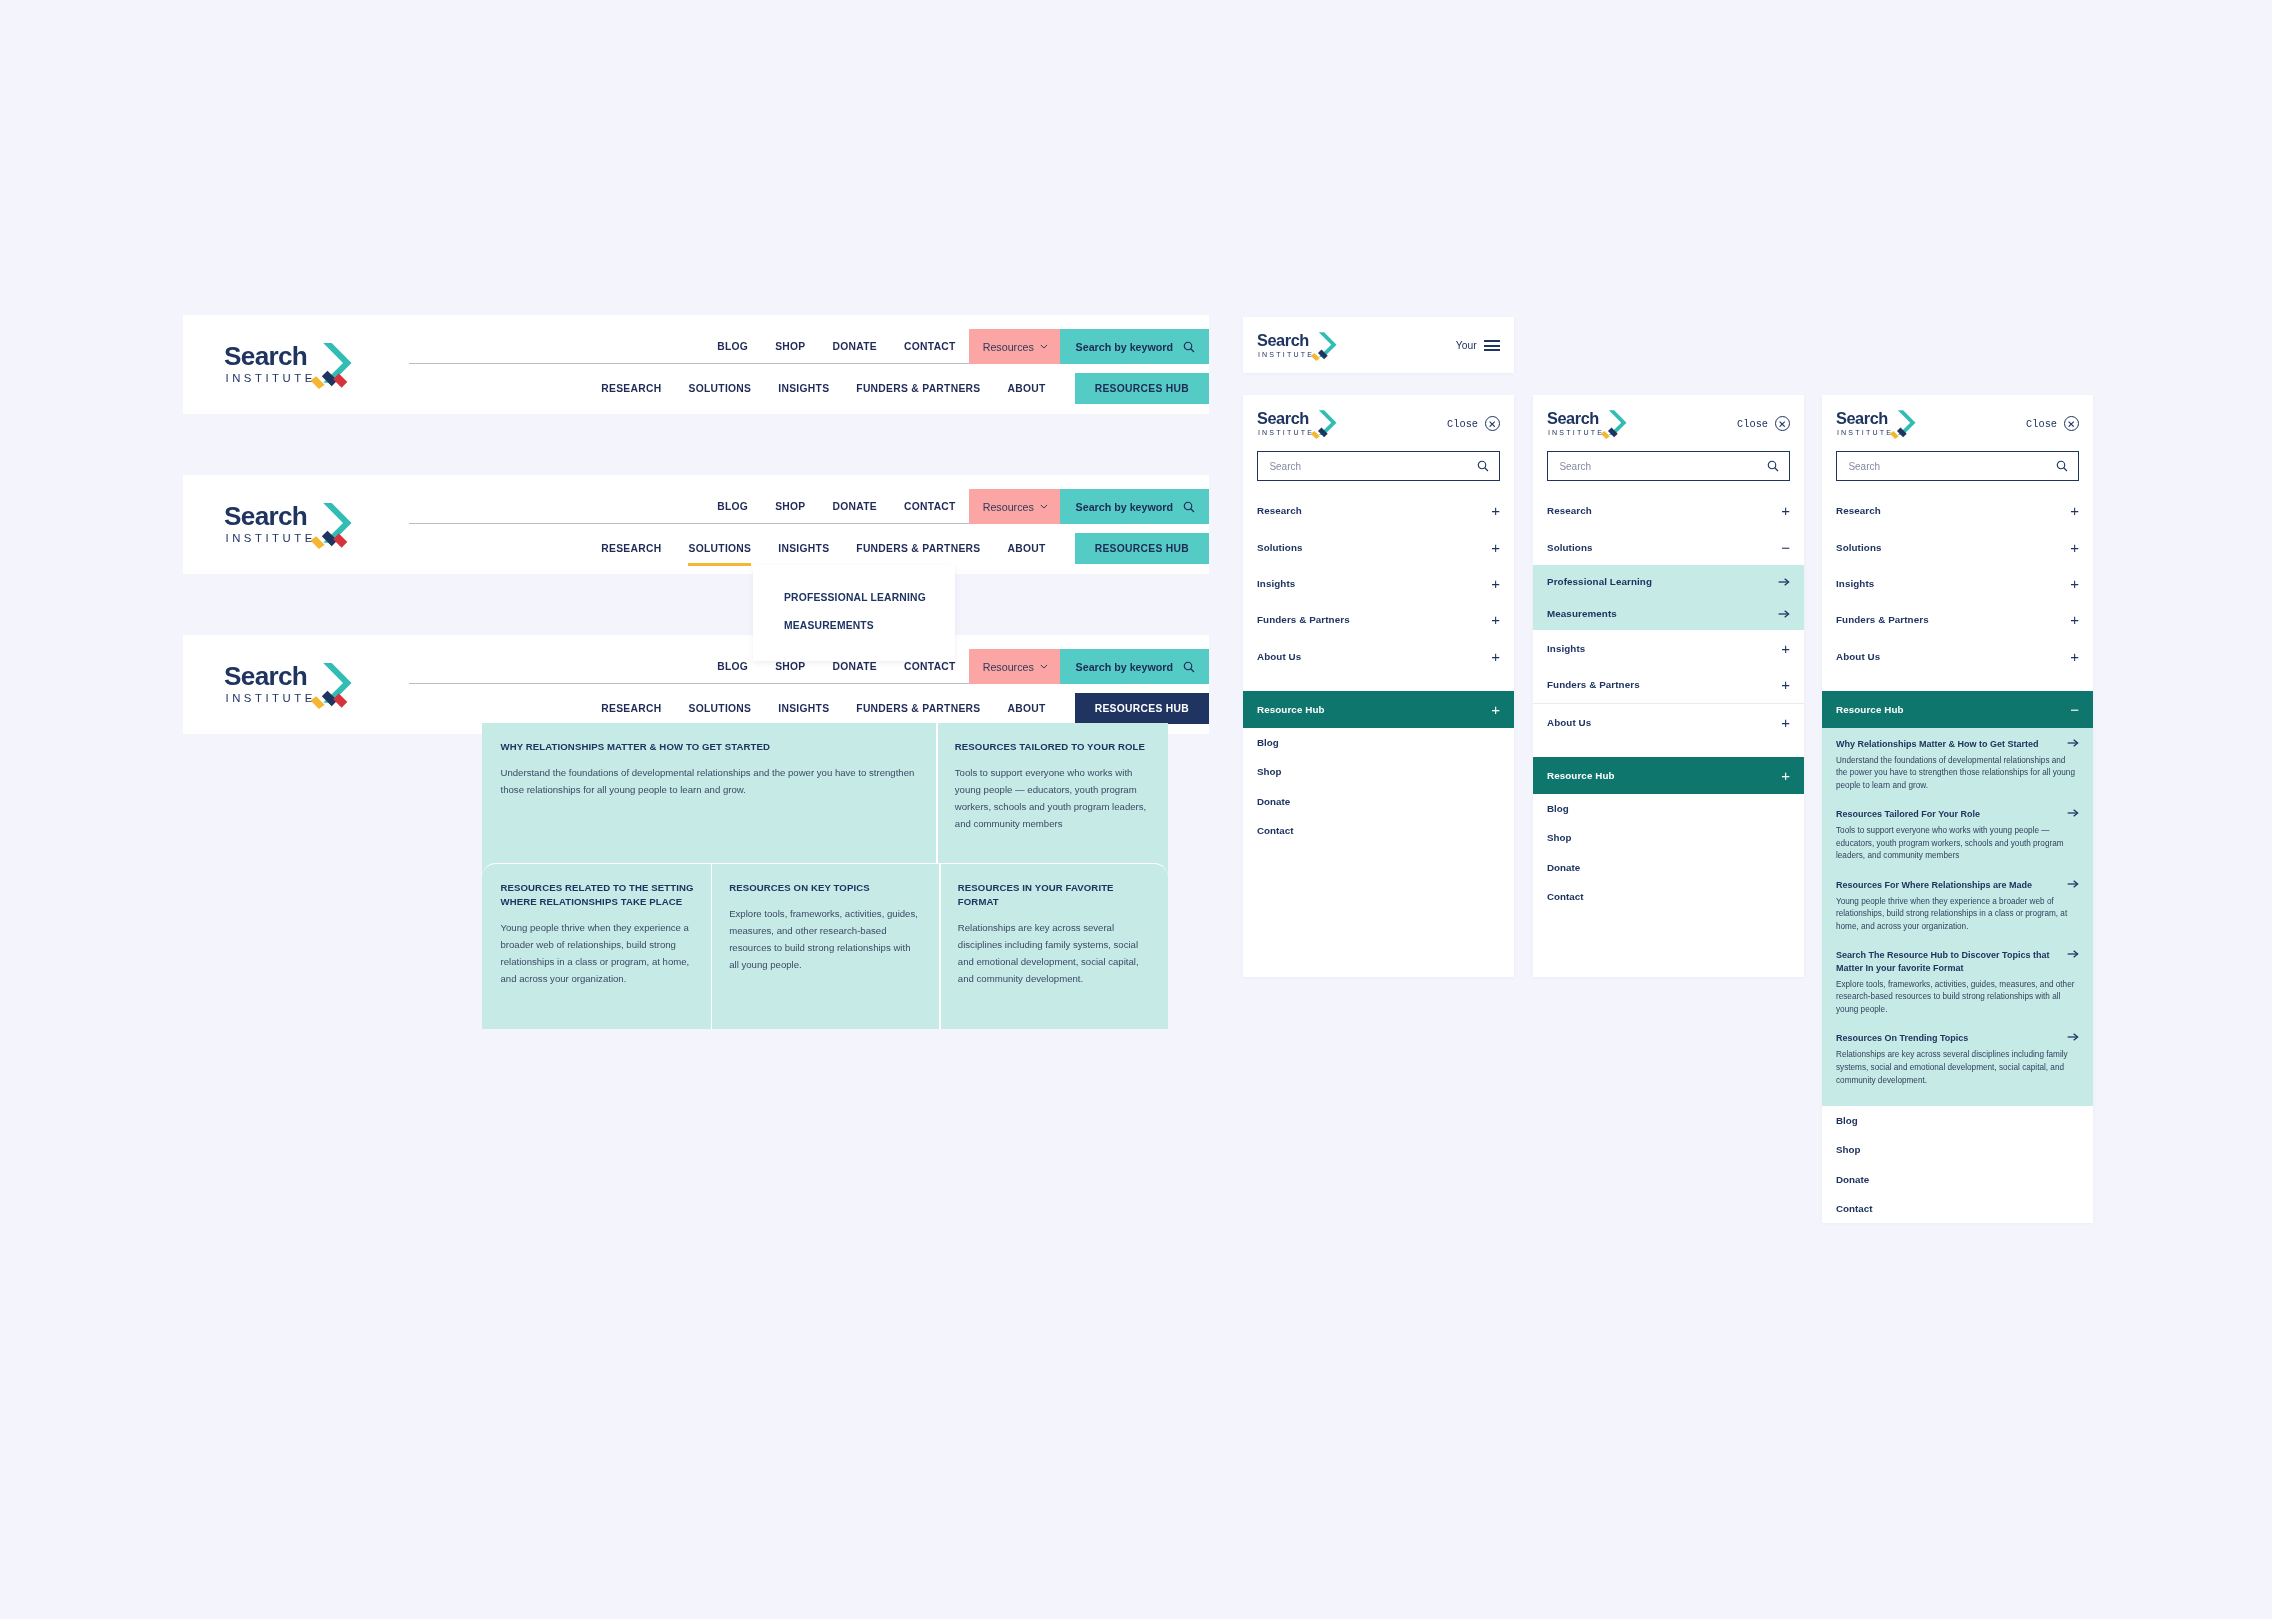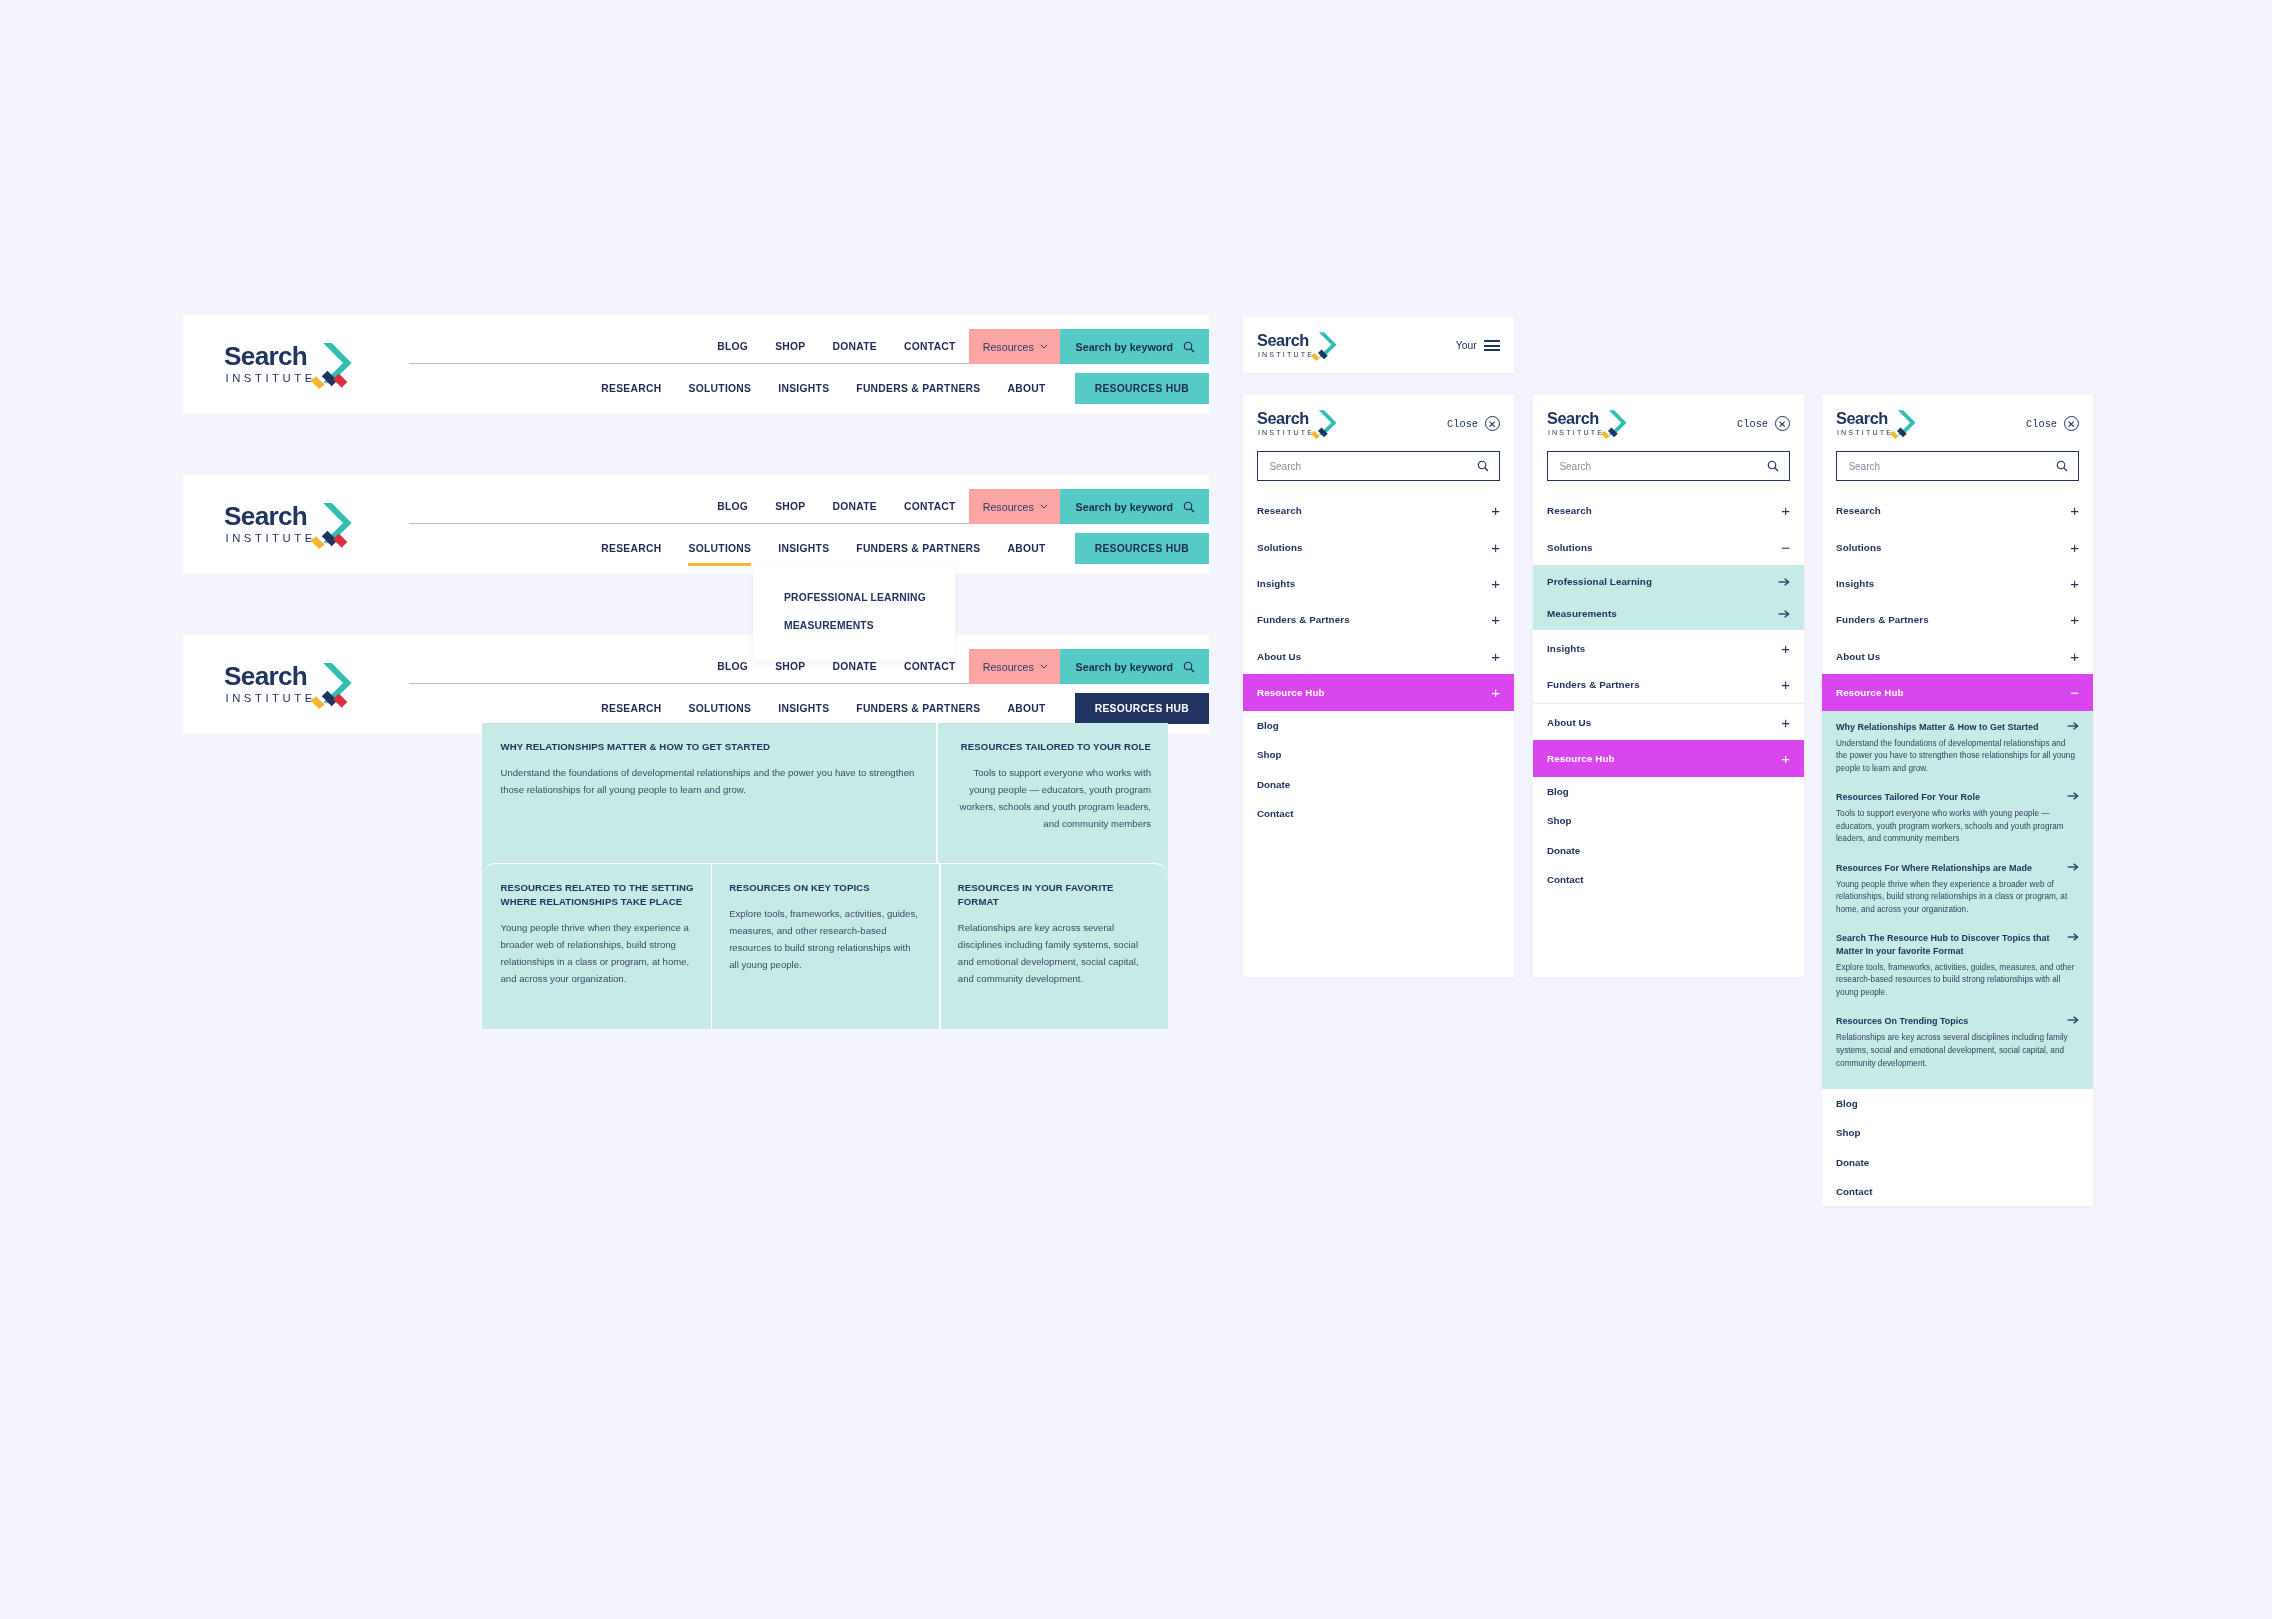--- a/index.html
+++ b/index.html
@@ -116,21 +116,21 @@
   .mega {
     position: absolute;
     left: 482px; top: 723px;
     width: 686px;
     background: #c6eae6;
     display: flex; flex-direction: column;
     z-index: 4;
   }
   .mega-row { display: flex; }
   .mega-row.top > .cell:nth-child(1) { width: 455px; }
-  .mega-row.top > .cell:nth-child(2) { width: 232px; text-align: right; }
+  .mega-row.top > .cell:nth-child(2) { width: 232px; }
   .mega-row.bot > .cell { width: 229px; }
 
   .cell {
     padding: 17px 17px 20px 18.5px;
     position: relative;
   }
   .mega-row.top .cell { min-height: 140px; }
   .mega-row.bot .cell { min-height: 165px; }
 
   .cell + .cell::before {
@@ -191,21 +191,21 @@
   }
   .mob-search span { font-size: 10px; color: #848b9e; }
 
   .mob-list { display: flex; flex-direction: column; }
   .mrow {
     display: flex; align-items: center; justify-content: space-between;
     padding: 10.7px 14px 10.7px 14px;
     font-size: 9.8px; font-weight: bold; color: #1f3461;
     letter-spacing: 0.1px;
   }
-  .mrow.navy { background: #d946ef; color: #ffffff; }
+  .mrow.navy { background: #0f766e; color: #ffffff; margin-top: 17px; }
   .mrow.teal { background: #c6eae6; }
   .mrow.sep { border-top: 0.7px solid #e9ebf2; }
   .pm { font-size: 15px; font-weight: 300; line-height: 1; }
   .arr { width: 12px; height: 10px; flex-shrink: 0; }
 
   .hub-block { background: #c6eae6; padding: 2.8px 14px 10px 14px; }
   .hub-item { padding: 7px 0 8.5px 0; }
   .hub-item .hl {
     display: flex; align-items: flex-start; justify-content: space-between;
     gap: 7px;

